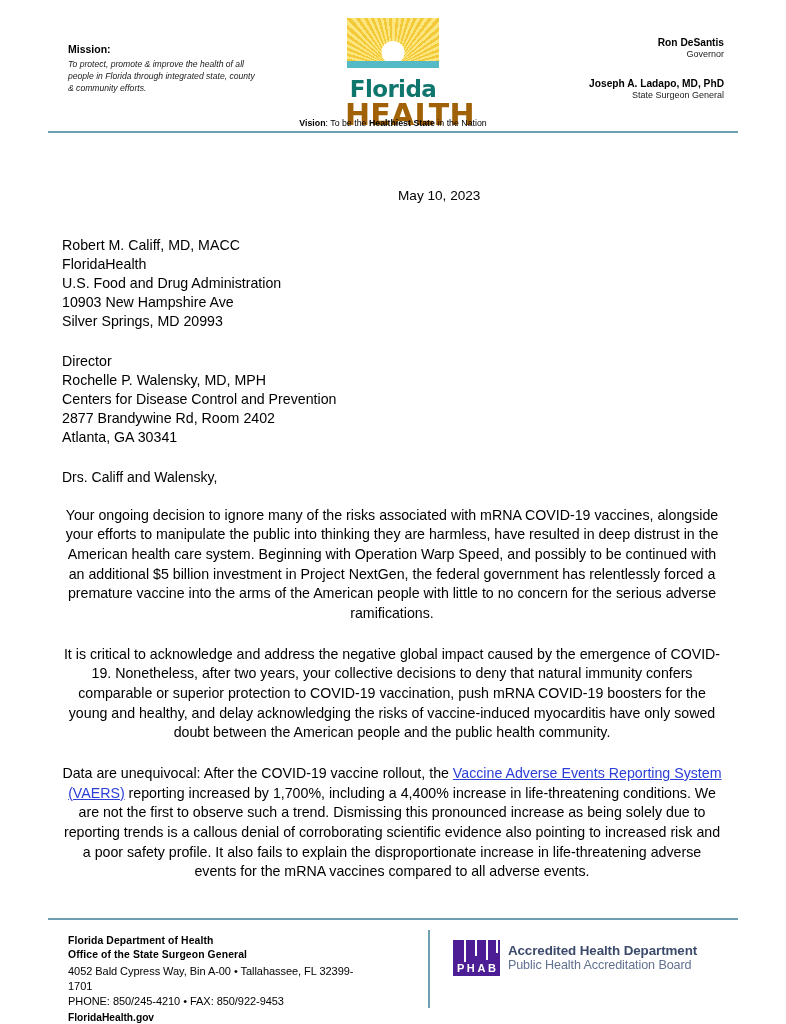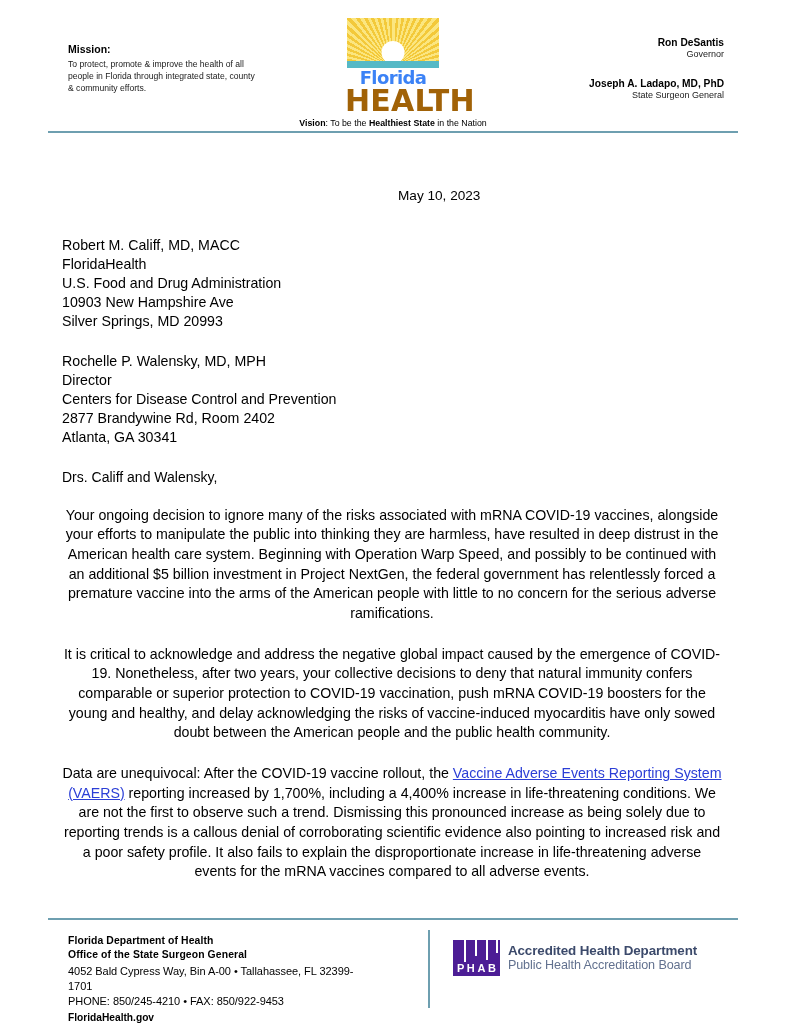--- a/index.html
+++ b/index.html
@@ -40,20 +40,21 @@
   .mission-title {
     font-size: 10.5px;
     font-weight: bold;
     color: #000;
     margin-bottom: 1px;
   }
   .mission-text {
     font-size: 8.6px;
     color: #1a1a1a;
     line-height: 1.42;
+    font-style: italic;
   }
 
   .logo-wrap {
     position: absolute;
     left: 50%;
     transform: translateX(-50%);
     top: 18px;
     width: 96px;
     text-align: center;
   }
@@ -86,26 +87,26 @@
   .logo-water {
     position: absolute;
     left: 0;
     right: 0;
     bottom: 0;
     height: 7px;
     background: #56b9c6;
   }
   .logo-word-florida {
     font-family: "DejaVu Sans", sans-serif;
-    font-size: 18px;
-    font-weight: bold;
-    color: #3b82f6;
+    font-size: 23px;
+    font-weight: bold;
+    color: #0f766e;
     line-height: 0.96;
     letter-spacing: -0.6px;
-    margin-top: 1px;
+    margin-top: 10px;
   }
   .logo-word-health {
     font-family: "DejaVu Sans", sans-serif;
     font-size: 30px;
     font-weight: bold;
     color: #a16207;
     line-height: 1.0;
     letter-spacing: 0.2px;
   }
 
@@ -336,22 +337,22 @@
 
     <div class="addr-block">
       <div>Robert M. Califf, MD, MACC</div>
       <div>FloridaHealth</div>
       <div>U.S. Food and Drug Administration</div>
       <div>10903 New Hampshire Ave</div>
       <div>Silver Springs, MD 20993</div>
     </div>
 
     <div class="addr-block second">
+      <div>Director</div>
       <div>Rochelle P. Walensky, MD, MPH</div>
-      <div>Director</div>
       <div>Centers for Disease Control and Prevention</div>
       <div>2877 Brandywine Rd, Room 2402</div>
       <div>Atlanta, GA 30341</div>
     </div>
 
     <div class="salutation">Drs. Califf and Walensky,</div>
 
     <p class="para">Your ongoing decision to ignore many of the risks associated with mRNA COVID-19 vaccines, alongside your efforts to manipulate the public into thinking they are harmless, have resulted in deep distrust in the American health care system. Beginning with Operation Warp Speed, and possibly to be continued with an additional $5 billion investment in Project NextGen, the federal government has relentlessly forced a premature vaccine into the arms of the American people with little to no concern for the serious adverse ramifications.</p>
 
     <p class="para">It is critical to acknowledge and address the negative global impact caused by the emergence of COVID-19. Nonetheless, after two years, your collective decisions to deny that natural immunity confers comparable or superior protection to COVID-19 vaccination, push mRNA COVID-19 boosters for the young and healthy, and delay acknowledging the risks of vaccine-induced myocarditis have only sowed doubt between the American people and the public health community.</p>

